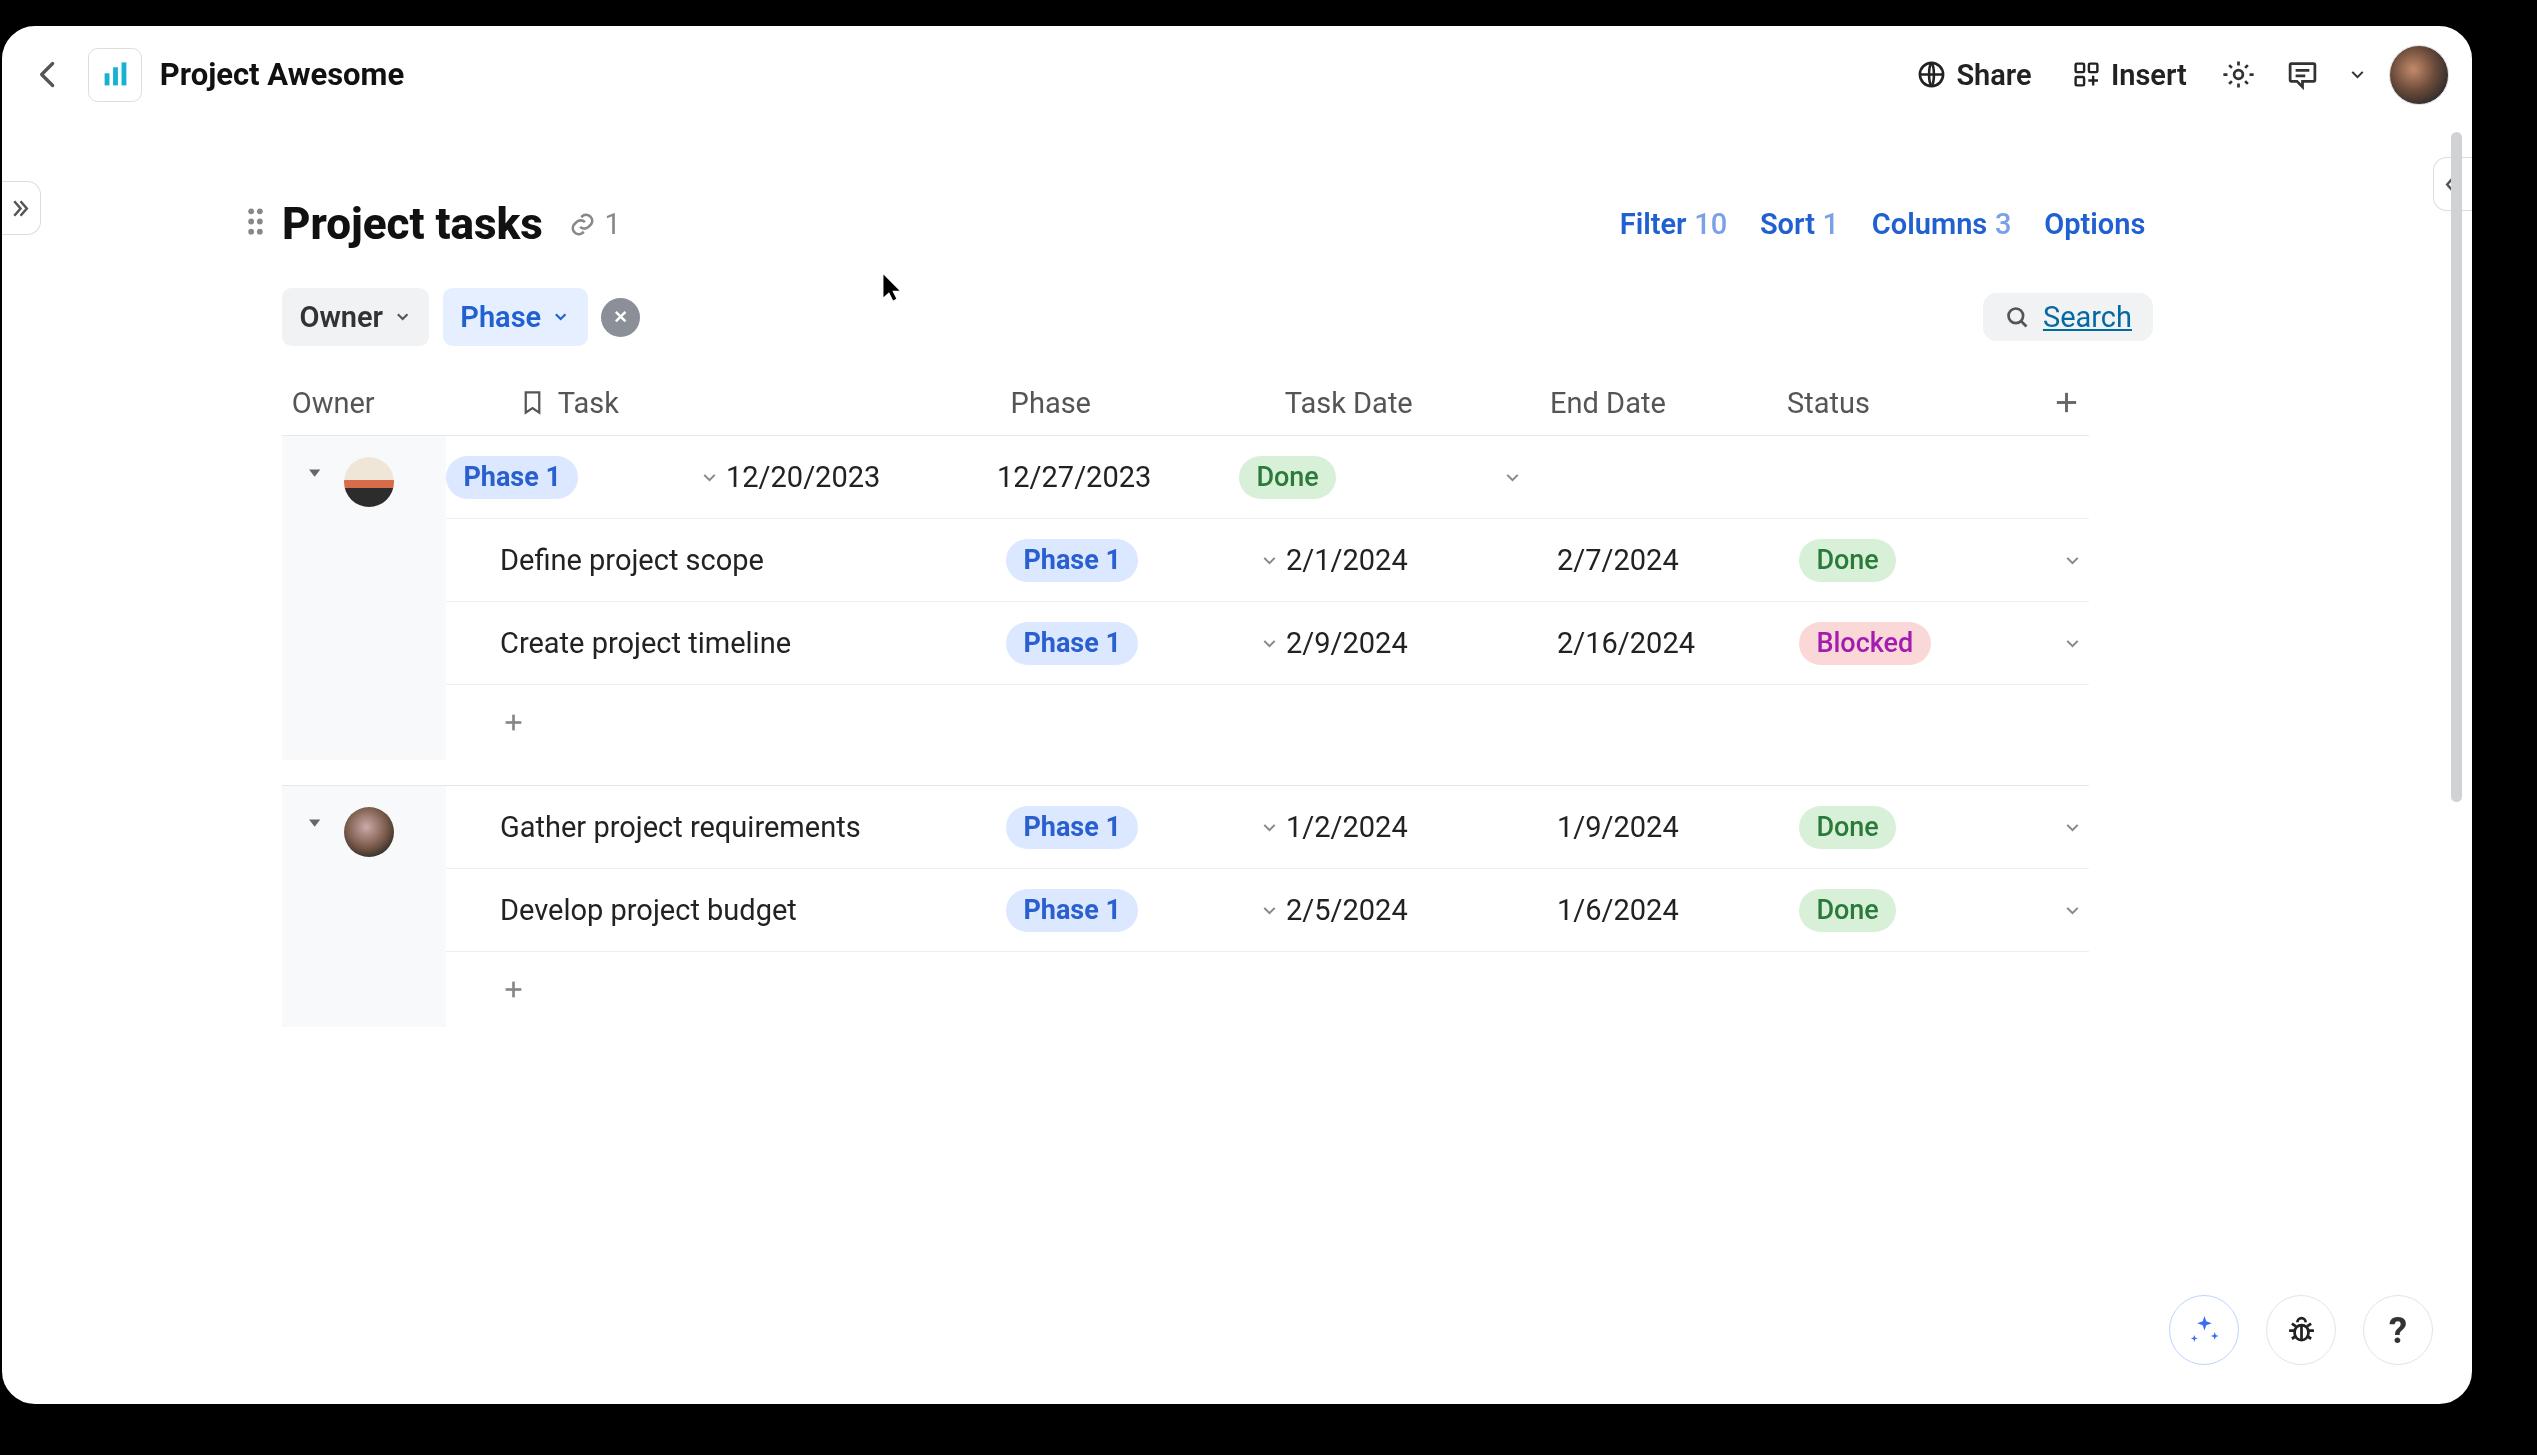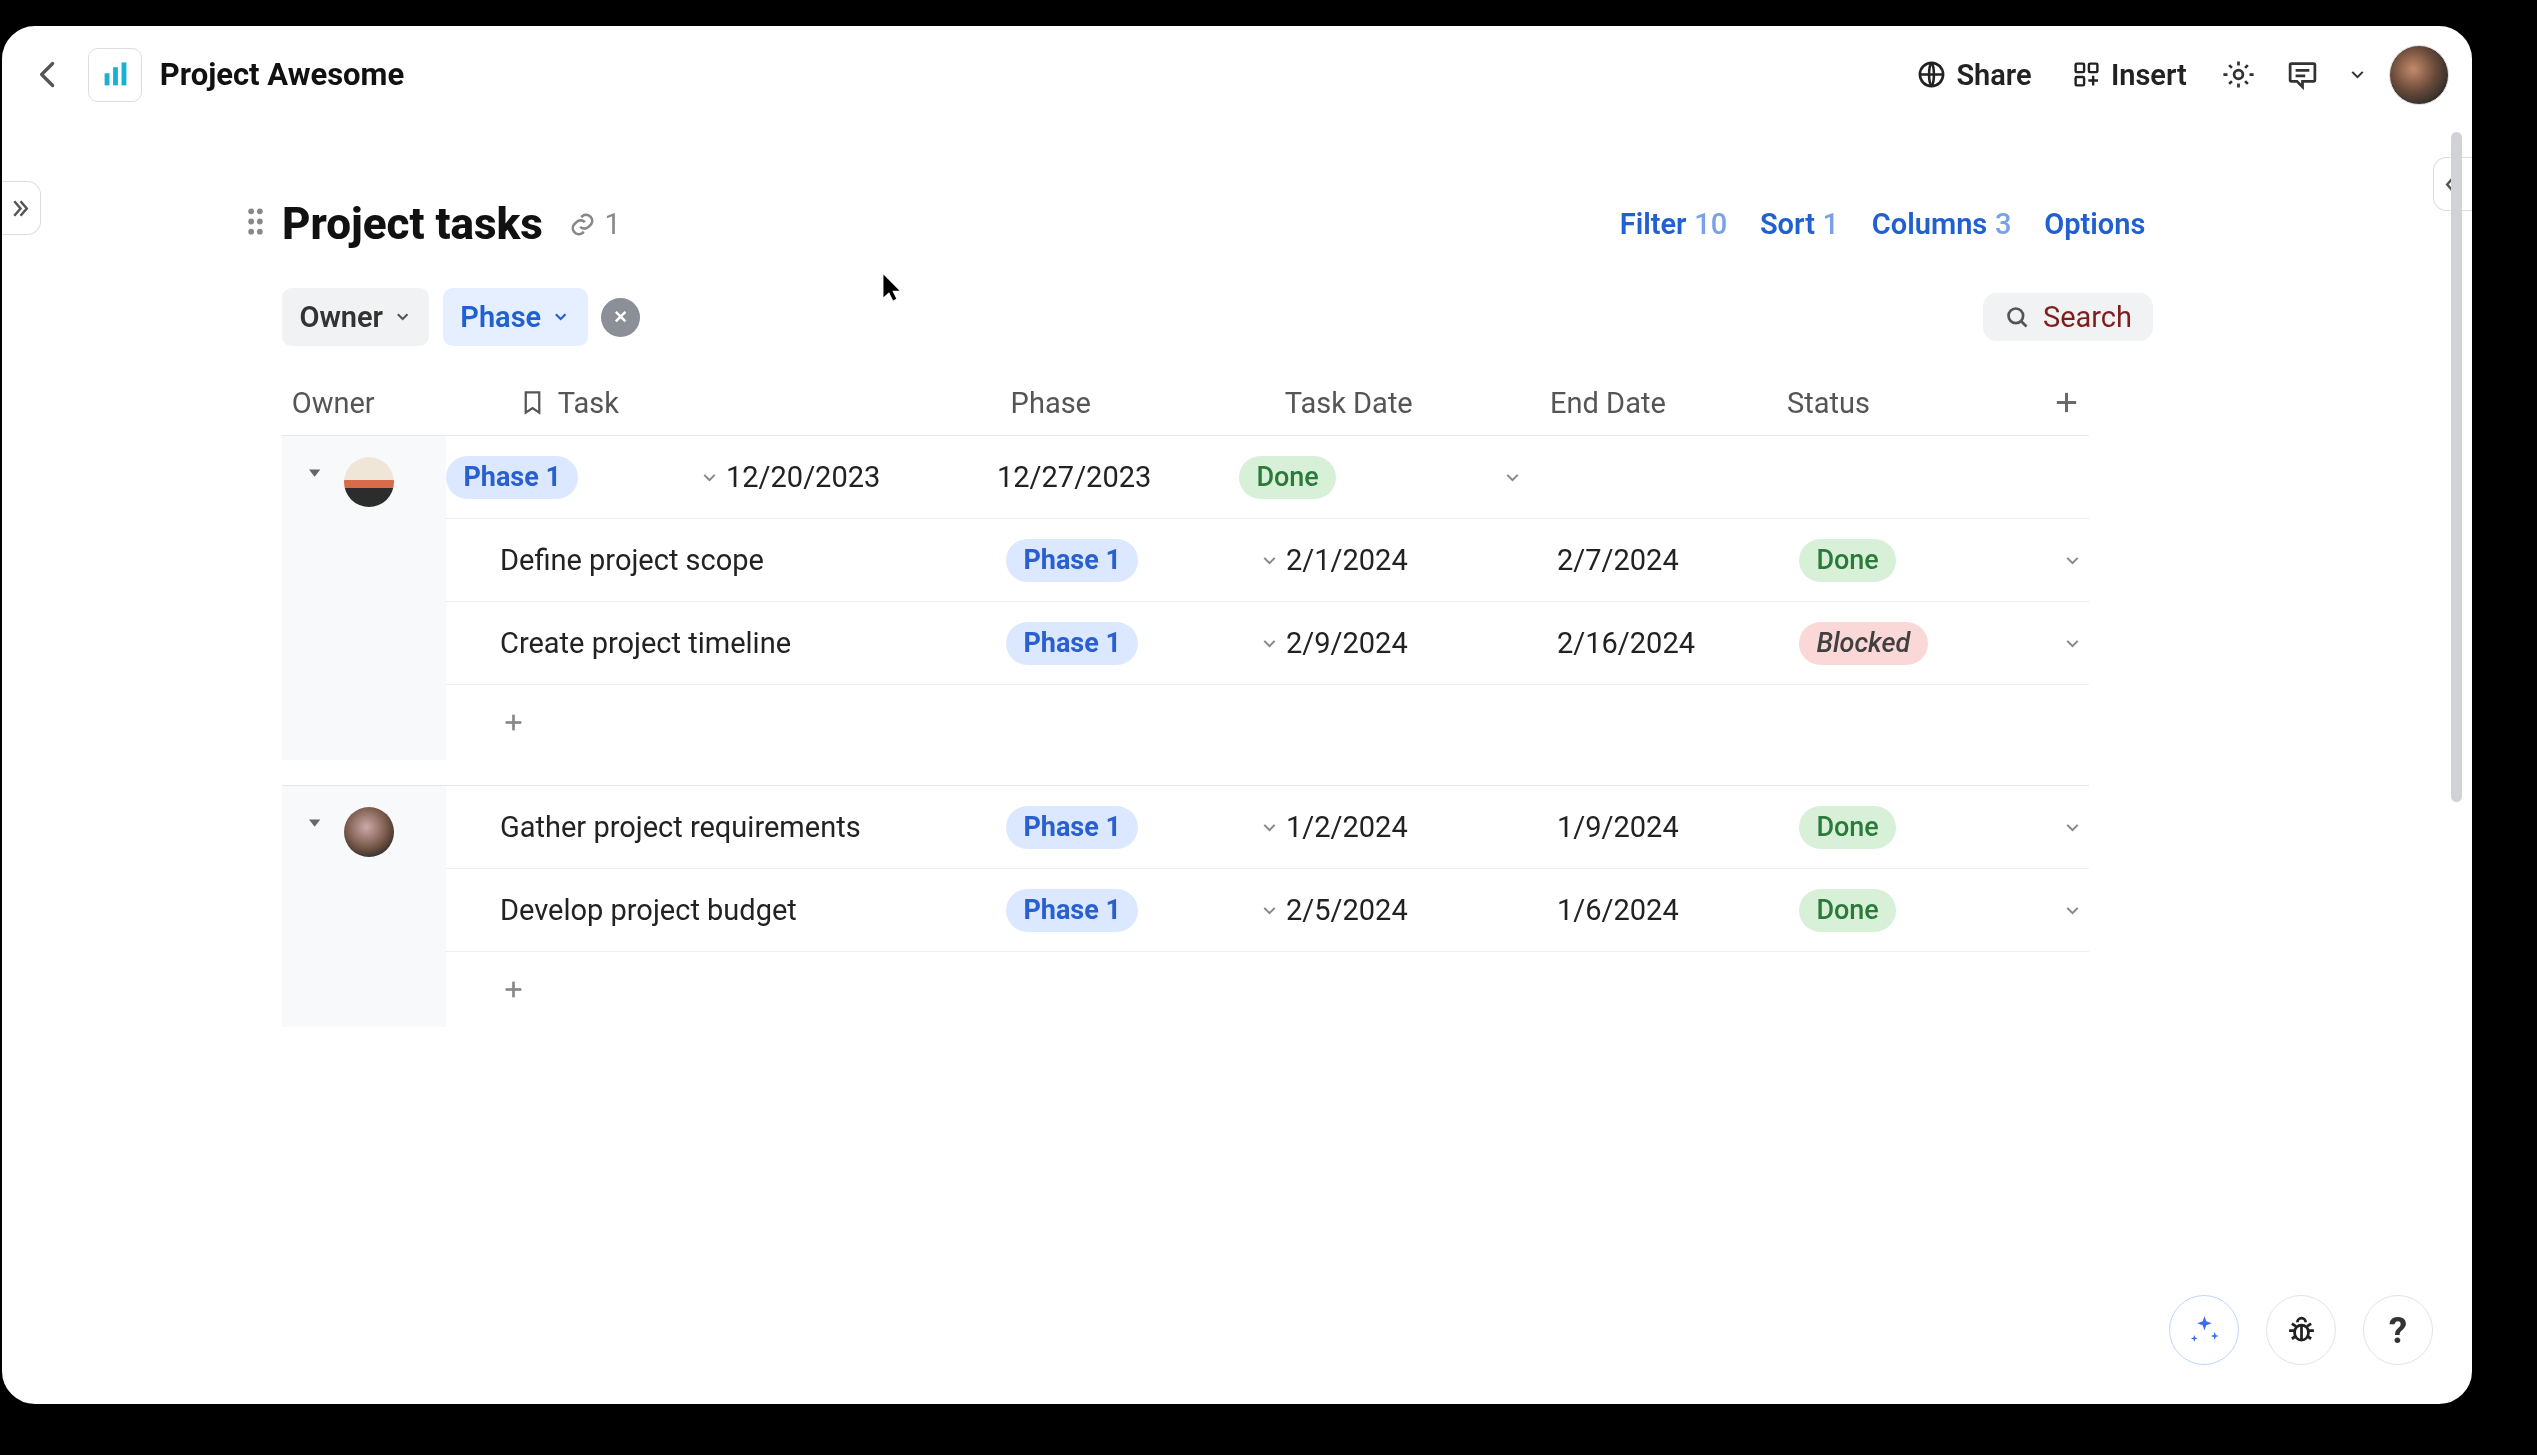--- a/index.html
+++ b/index.html
@@ -146,22 +146,23 @@
     background:#8a8f98;
     display:flex; align-items:center; justify-content:center;
     cursor:pointer;
   }
   .chips-spacer { flex:1; }
   .search-chip {
     display:flex; align-items:center; gap:11.6px;
     background:#f1f2f4;
     border-radius:13.5px;
     padding:7px 21px;
-    font-size:29px; color:#7f1d1d;
-    cursor:pointer;
+    font-size:29px; color:#0369a1;
+    cursor:pointer;
+    text-decoration:underline;
   }
 
   
   .table {
     margin-top:17.4px;
     width:1807px;
   }
   .thead {
     display:flex; align-items:center;
     height:66px;
@@ -222,21 +223,21 @@
   .phase-pill {
     background:#dbe8ff; color:#2a5fd0;
     padding:5.8px 17.4px; border-radius:965px;
     font-size:27px; font-weight:700;
   }
   .status-pill {
     padding:5.8px 17.4px; border-radius:965px;
     font-size:27px; font-weight:500;
   }
   .status-pill.done { background:#d8f0d8; color:#2a7a3a; }
-  .status-pill.blocked { background:#fbd8d8; color:#404040;font-style:italic; }
+  .status-pill.blocked { background:#fbd8d8; color:#a21caf; }
 
   .sm-chevron {
     color:#888; cursor:pointer;
     padding:5.8px;
   }
   .add-row {
     display:flex; align-items:center;
     height:75px;
     padding-left:54px;
     color:#888; cursor:pointer;

